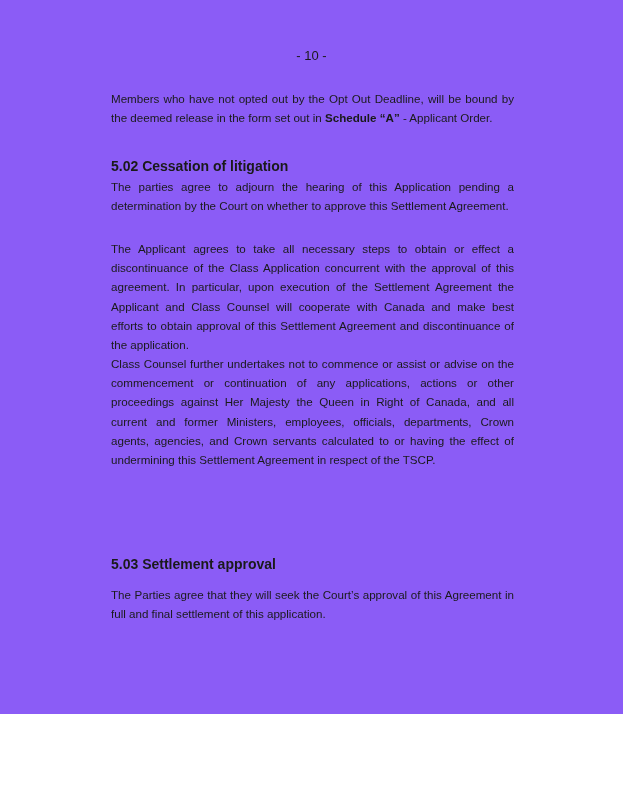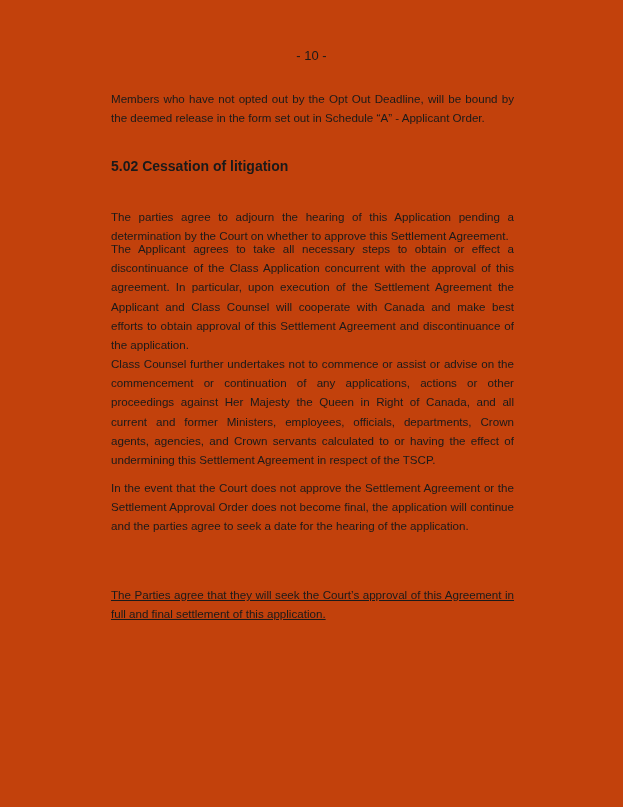--- a/index.html
+++ b/index.html
@@ -1,40 +1,40 @@
 <!DOCTYPE html>
 <html><head>
   <meta charset="utf-8">
   <style>
     html, body { margin: 0; padding: 0; background: #ffffff; }
     body { width: 623px; height: 807px; position: relative; overflow: hidden;
       font-family: "Liberation Sans", sans-serif; color: #1a1a1a; }
-    .page { position: absolute; left: 0; top: 0; width: 623px; height: 807px; background: #c2410c; }
+    .page { position: absolute; left: 0; top: 0; width: 623px; height: 714px; background: #8b5cf6; }
     .page-number { position: absolute; top: 48px; left: 0; width: 623px; text-align: center;
       font-size: 13px; }
     .block { position: absolute; left: 111px; width: 403px; font-size: 11.6px; line-height: 19.2px; }
     .justify { text-align: justify; text-align-last: left; }
     .heading { font-weight: bold; font-size: 14px; }
-    b { font-weight: normal; }
+    b { font-weight: bold; }
   </style>
 </head>
 <body>
 
 <div class="page">
   <div class="page-number">- 10 -</div>
 
   <div class="block justify" style="top:89px;">
     <span>Members who have not opted out by the Opt Out Deadline, will be bound by the deemed release in the form set out in </span><b>Schedule “A”</b><span> - Applicant Order.</span>
   </div>
 
   <div class="block heading" style="top:157px;">5.02  Cessation of litigation</div>
 
-  <div class="block justify" style="top:207px;">The parties agree to adjourn the hearing of this Application pending a determination by the Court on whether to approve this Settlement Agreement.</div>
+  <div class="block justify" style="top:177px;">The parties agree to adjourn the hearing of this Application pending a determination by the Court on whether to approve this Settlement Agreement.</div>
 
   <div class="block justify" style="top:239px;">The Applicant agrees to take all necessary steps to obtain or effect a discontinuance of the Class Application concurrent with the approval of this agreement. In particular, upon execution of the Settlement Agreement the Applicant and Class Counsel will cooperate with Canada and make best efforts to obtain approval of this Settlement Agreement and discontinuance of the application.</div>
 
   <div class="block justify" style="top:354px;">Class Counsel further undertakes not to commence or assist or advise on the commencement or continuation of any applications, actions or other proceedings against Her Majesty the Queen in Right of Canada, and all current and former Ministers, employees, officials, departments, Crown agents, agencies, and Crown servants calculated to or having the effect of undermining this Settlement Agreement in respect of the TSCP.</div>
 
-  <div class="block justify" style="top:478px;">In the event that the Court does not approve the Settlement Agreement or the Settlement Approval Order does not become final, the application will continue and the parties agree to seek a date for the hearing of the application.</div>
 
+  <div class="block heading" style="top:555px;">5.03  Settlement approval</div>
 
-  <div class="block justify" style="top:585px;text-decoration:underline;">The Parties agree that they will seek the Court’s approval of this Agreement in full and final settlement of this application.</div>
+  <div class="block justify" style="top:585px;">The Parties agree that they will seek the Court’s approval of this Agreement in full and final settlement of this application.</div>
 </div>
 
 </body></html>

